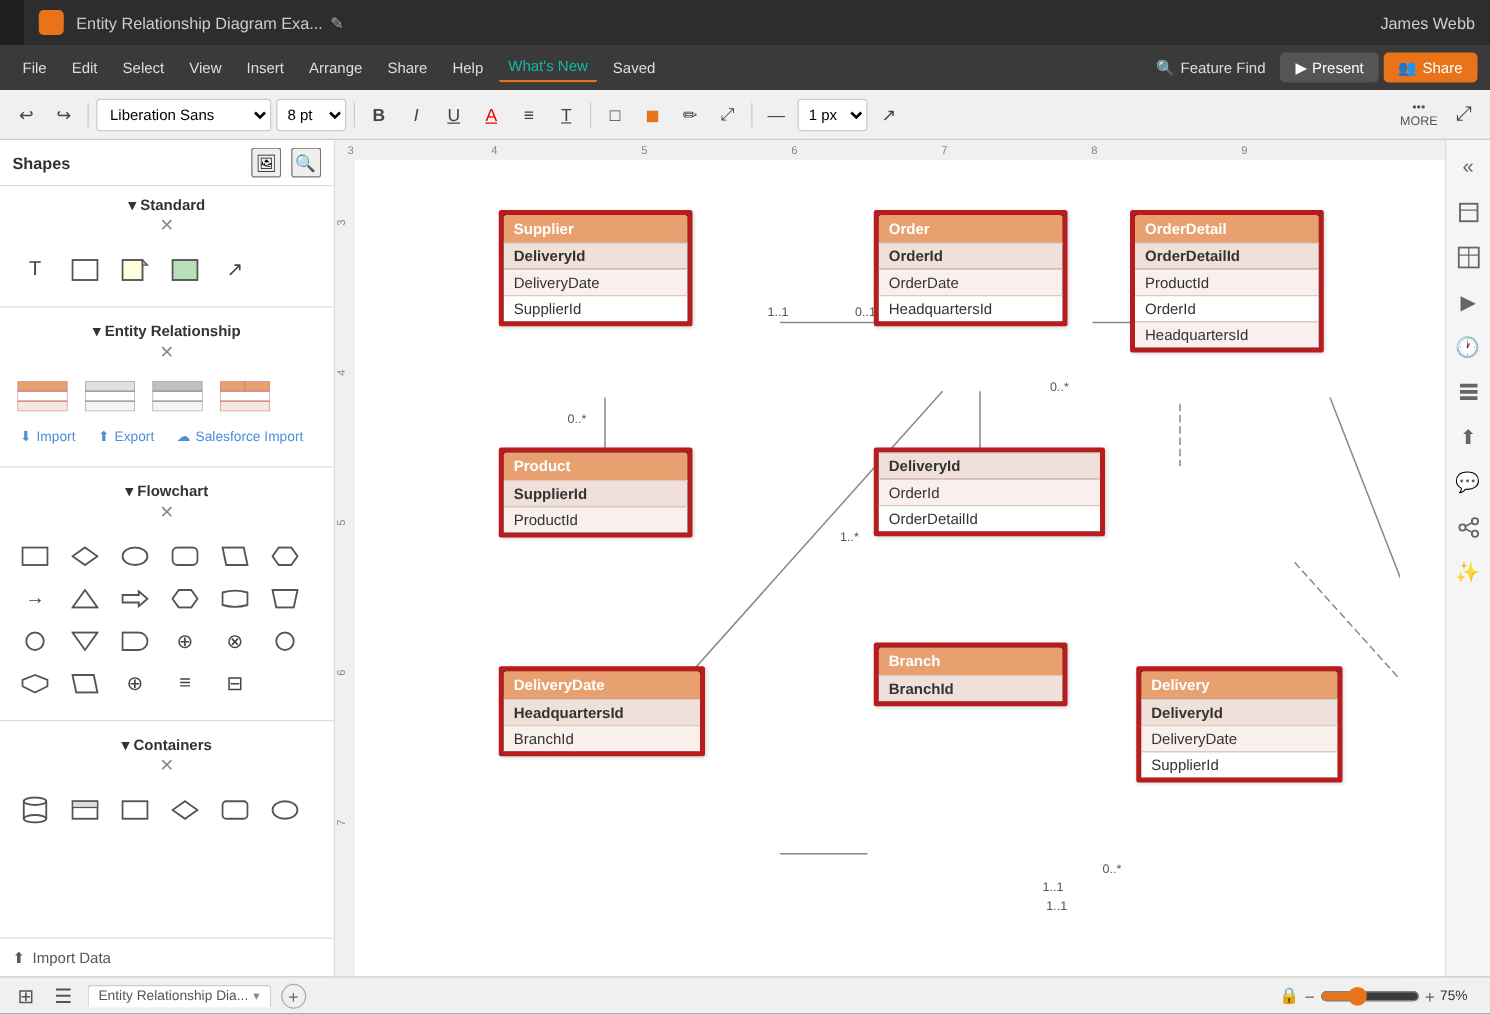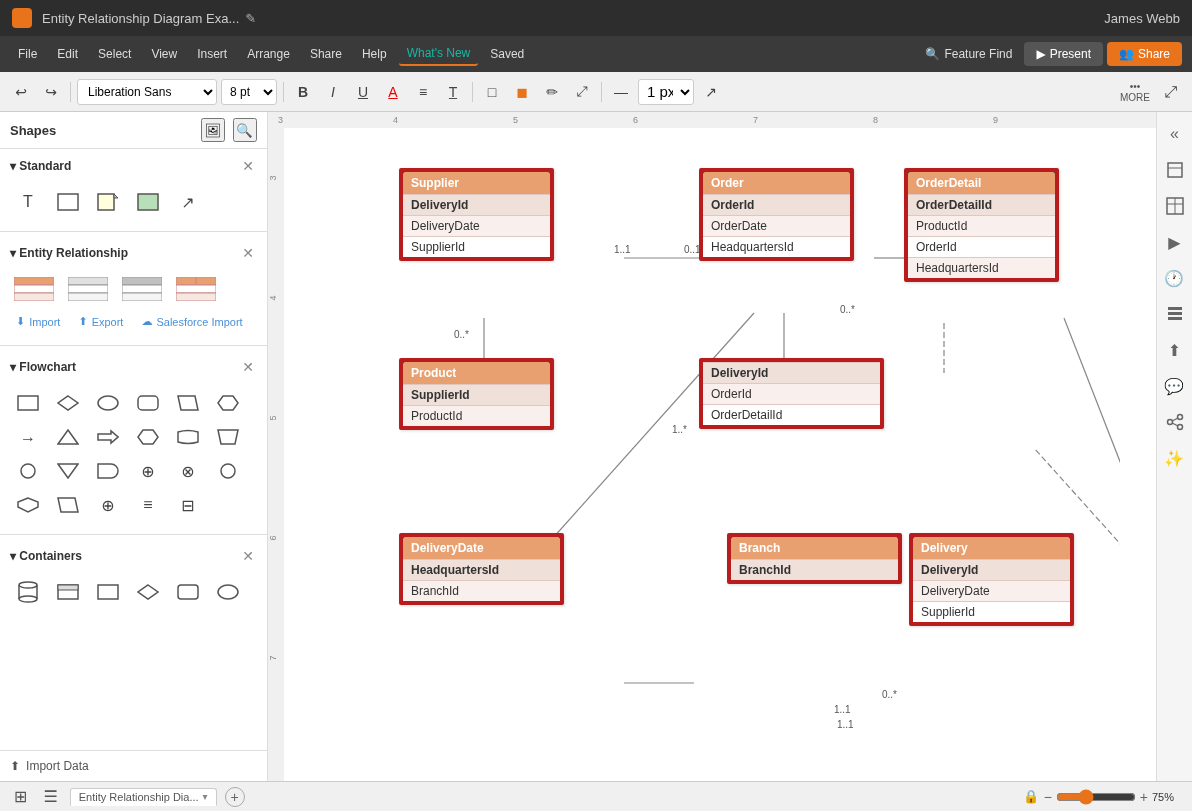--- a/index.html
+++ b/index.html
@@ -7,20 +7,21 @@
 
     
     #titlebar {
       height: 36px;
       background: #2d2d2d;
       display: flex;
       align-items: center;
       padding: 0 12px;
       color: #ccc;
       font-size: 13px;
+      margin-left: 19px;
     }
     #titlebar .app-icon {
       width: 20px; height: 20px;
       background: #e8731a;
       border-radius: 4px;
       margin-right: 10px;
       flex-shrink: 0;
     }
     #titlebar .edit-icon { color: #aaa; margin-left: 6px; cursor: pointer; }
     #titlebar .user-name { margin-left: auto; color: #ccc; }
@@ -110,21 +111,21 @@
       font-size: 12px;
       background: #fff;
       width: 56px;
       cursor: pointer;
     }
     #toolbar .line-width-select {
       height: 26px;
       border: 1px solid #ccc;
       border-radius: 3px;
       padding: 0 4px;
-      font-size: 15px;
+      font-size: 12px;
       background: #fff;
       width: 56px;
       cursor: pointer;
     }
     #toolbar .tb-spacer { flex: 1; }
     #toolbar .more-btn {
       display: flex; flex-direction: column; align-items: center;
       cursor: pointer; font-size: 10px; color: #555;
       padding: 2px 4px;
     }
@@ -146,23 +147,23 @@
       background: #ffffff;
       border-right: 1px solid #ddd;
       overflow-y: auto;
       display: flex;
       flex-direction: column;
     }
     .sidebar-section {
       padding: 8px 10px 6px;
     }
     .sidebar-section-header {
-      display: flex; align-items: center; justify-content: space-between;
+      display: flex; align-items: center; 
       margin-bottom: 8px;
-      font-weight: bold; font-size: 12px; color: #333;
+      font-weight: bold; font-size: 12px; color: #333; flex-direction: column;
     }
     .sidebar-section-header .close-btn {
       background: none; border: none; cursor: pointer; font-size: 14px; color: #888;
       width: 18px; height: 18px; display: flex; align-items: center; justify-content: center;
     }
     .sidebar-top {
       display: flex; align-items: center; padding: 6px 10px;
       border-bottom: 1px solid #ddd;
       gap: 8px;
     }
@@ -751,21 +752,21 @@
           <div class="er-table-row alt">OrderId</div>
           <div class="er-table-row">OrderDetailId</div>
         </div>
 
         <div class="er-table" style="left:115px;top:405px;width:165px;">
           <div class="er-table-header">DeliveryDate</div>
           <div class="er-table-row pk">HeadquartersId</div>
           <div class="er-table-row alt">BranchId</div>
         </div>
 
-        <div class="er-table" style="left:415px;top:405px;width:175px;margin-left:28px;">
+        <div class="er-table" style="left:415px;top:386px;width:155px;">
           <div class="er-table-header">Branch</div>
           <div class="er-table-row pk">BranchId</div>
         </div>
 
         <div class="er-table" style="left:625px;top:405px;width:165px;">
           <div class="er-table-header">Delivery</div>
           <div class="er-table-row pk">DeliveryId</div>
           <div class="er-table-row alt">DeliveryDate</div>
           <div class="er-table-row">SupplierId</div>
         </div>

